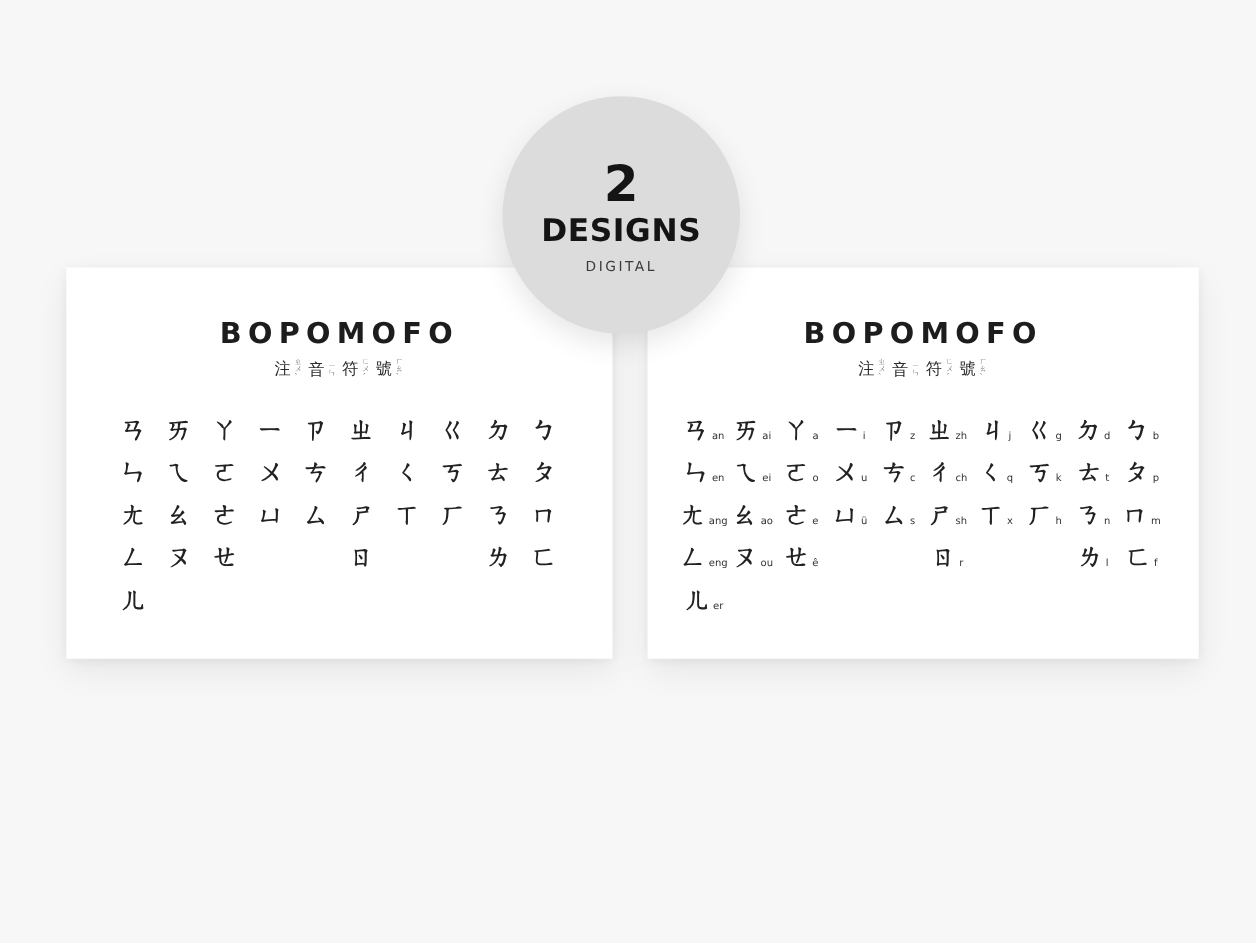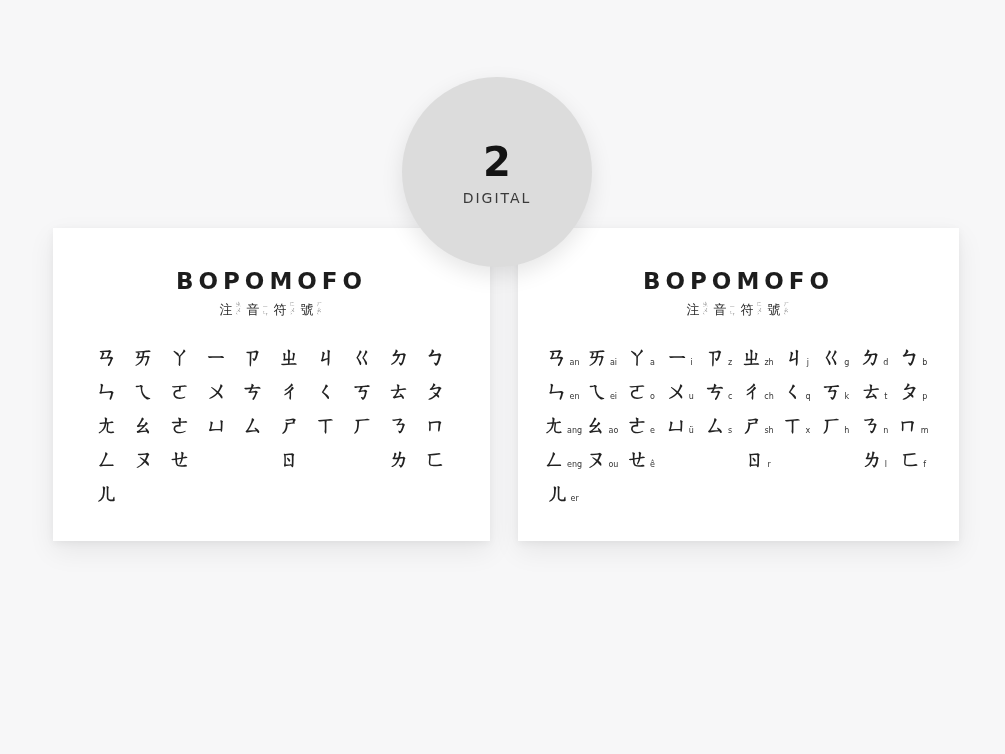--- a/index.html
+++ b/index.html
@@ -8,21 +8,21 @@
     font-family: "DejaVu Sans", "Liberation Sans", sans-serif;
     overflow: hidden;
   }
   body { background: #f7f7f8; position: relative; }
 
   .stage { position: absolute; inset: 0; }
 
   
   .poster {
     position: absolute;
-    top: 228px;
+    top: 214px;
     height: 313px;
     background: #ffffff;
     box-shadow: 0 10px 26px rgba(0,0,0,0.07), 0 2px 8px rgba(0,0,0,0.05);
     text-align: center;
     z-index: 1;
   }
   .poster-left  { left: 53px;  width: 437px; }
   .poster-right { left: 518px; width: 441px; }
 
   .poster-title {
@@ -107,21 +107,21 @@
     line-height: 42px;
     margin-top: 2px;
   }
   .badge-line {
     font-size: 25px;
     font-weight: 800;
     line-height: 31px;
     letter-spacing: 0.5px;
   }
   .badge-sub {
-    font-size: 14px;
+    font-size: 11px;
     font-weight: 400;
     letter-spacing: 2px;
     color: #3a3a3a;
     margin-top: 7px;
   }
 </style>
 </head>
 <body>
 
 <div class="stage">
@@ -420,16 +420,17 @@
         <span class="cell"></span>
         <span class="cell"></span>
         <span class="cell"></span>
         <span class="cell"></span>
         <span class="cell"></span>
       </div>
   </section>
 
   <div class="badge">
     <div class="badge-count">2</div>
+    <div class="badge-line">DESIGNS</div>
     <div class="badge-sub">DIGITAL</div>
   </div>
 
 </div>
 
 </body></html>

